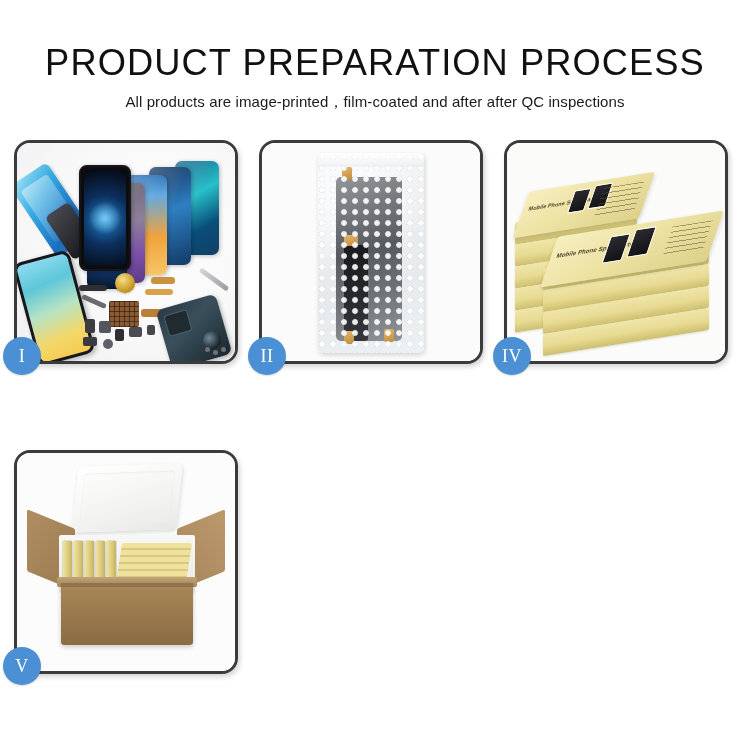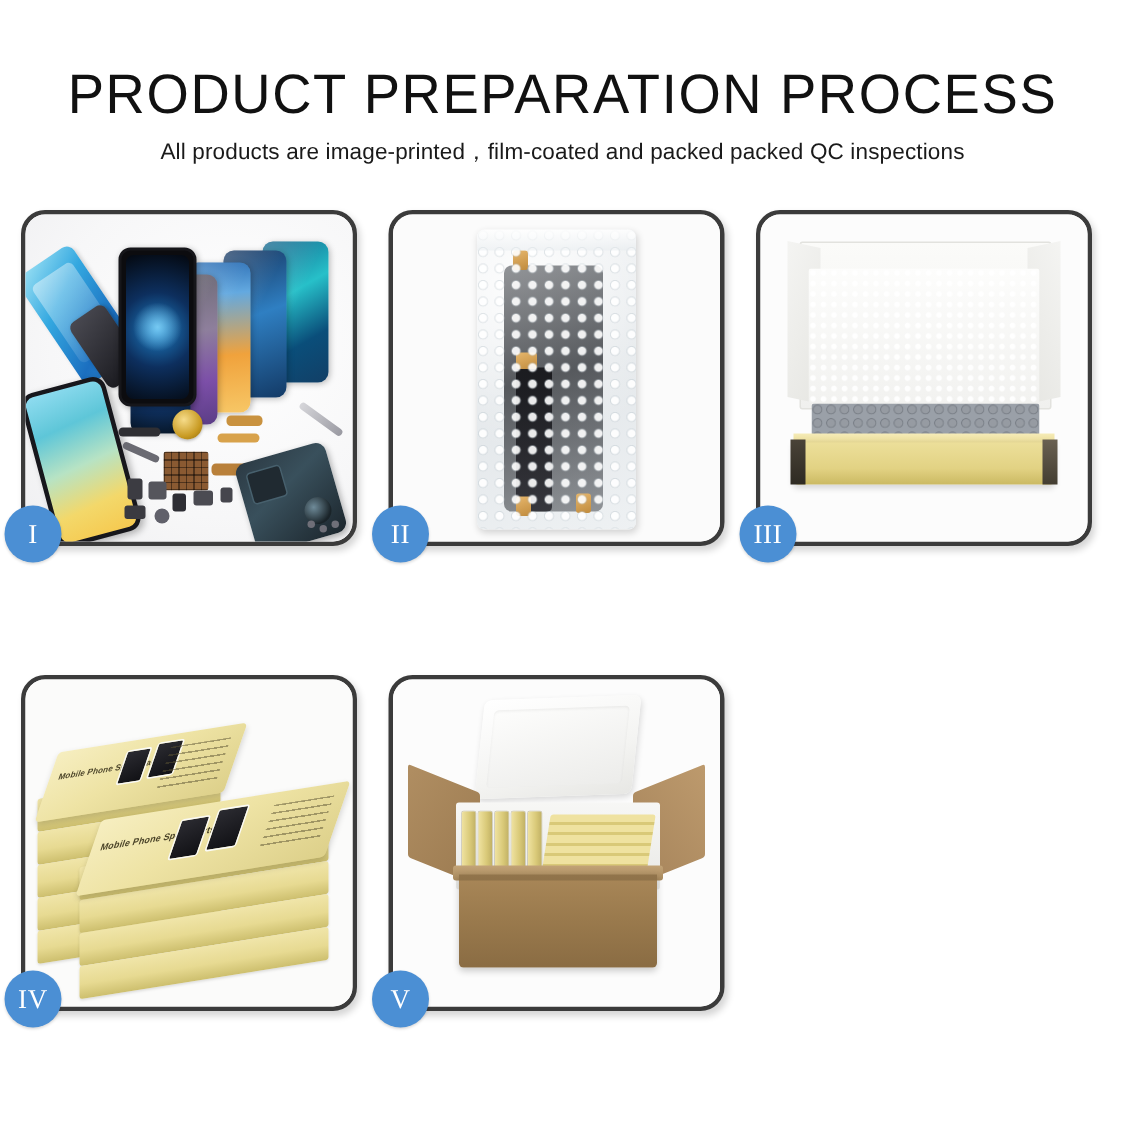--- a/index.html
+++ b/index.html
@@ -475,21 +475,21 @@
     background: radial-gradient(ellipse at center, rgba(0,0,0,0.16), rgba(0,0,0,0) 72%);
   }
 </style>
 </head>
 <body>
 
 <div class="page">
 
   <div class="header">
     <h1 class="title">PRODUCT PREPARATION PROCESS</h1>
-    <p class="subtitle">All products are image-printed，film-coated and packed packed QC inspections</p>
+    <p class="subtitle">All products are image-printed，film-coated and after after QC inspections</p>
   </div>
 
   <div class="grid">
 
     <div class="panel">
       <div class="panel-inner p1">
         <div class="film-strip"></div>
         <div class="film-phone"></div>
 
         <div class="fan">
@@ -539,34 +539,20 @@
           <div class="bag-tab t2"></div>
           <div class="bag-tab t3"></div>
           <div class="bag-tab t4"></div>
           <div class="bubbles"></div>
           <div class="bag-seal"></div>
         </div>
       </div>
       <div class="badge">II</div>
     </div>
 
-    <div class="panel">
-      <div class="panel-inner p3">
-        <div class="box3-back"></div>
-        <div class="box3-flapL"></div>
-        <div class="box3-flapR"></div>
-        <div class="foam3"></div>
-        <div class="bubble3"></div>
-        <div class="box3-lip"></div>
-        <div class="box3-front"></div>
-        <div class="box3-side"></div>
-        <div class="box3-side r"></div>
-      </div>
-      <div class="badge">III</div>
-    </div>
 
     <div class="panel">
       <div class="panel-inner p4">
         <div class="stack">
           <div class="layer lA"></div>
           <div class="layer lB"></div>
           <div class="layer lC"></div>
           <div class="layer lD"></div>
           <div class="layer lE"></div>
           <div class="layer rA"></div>

